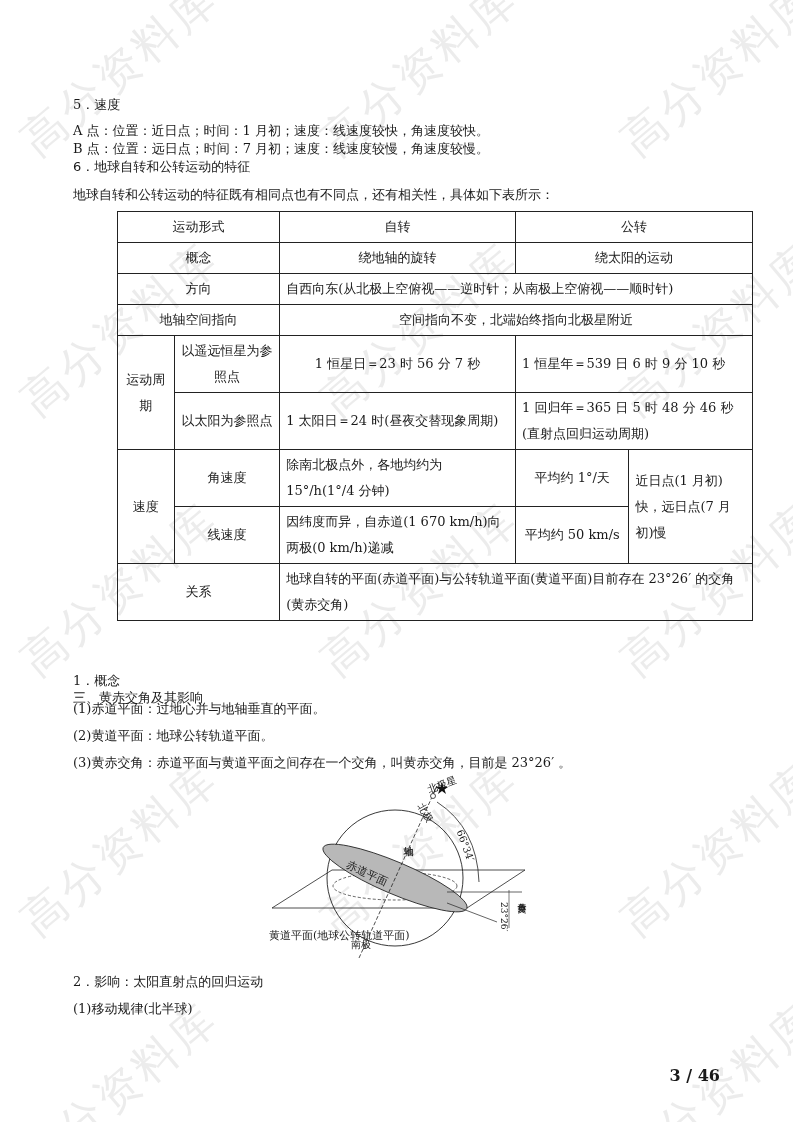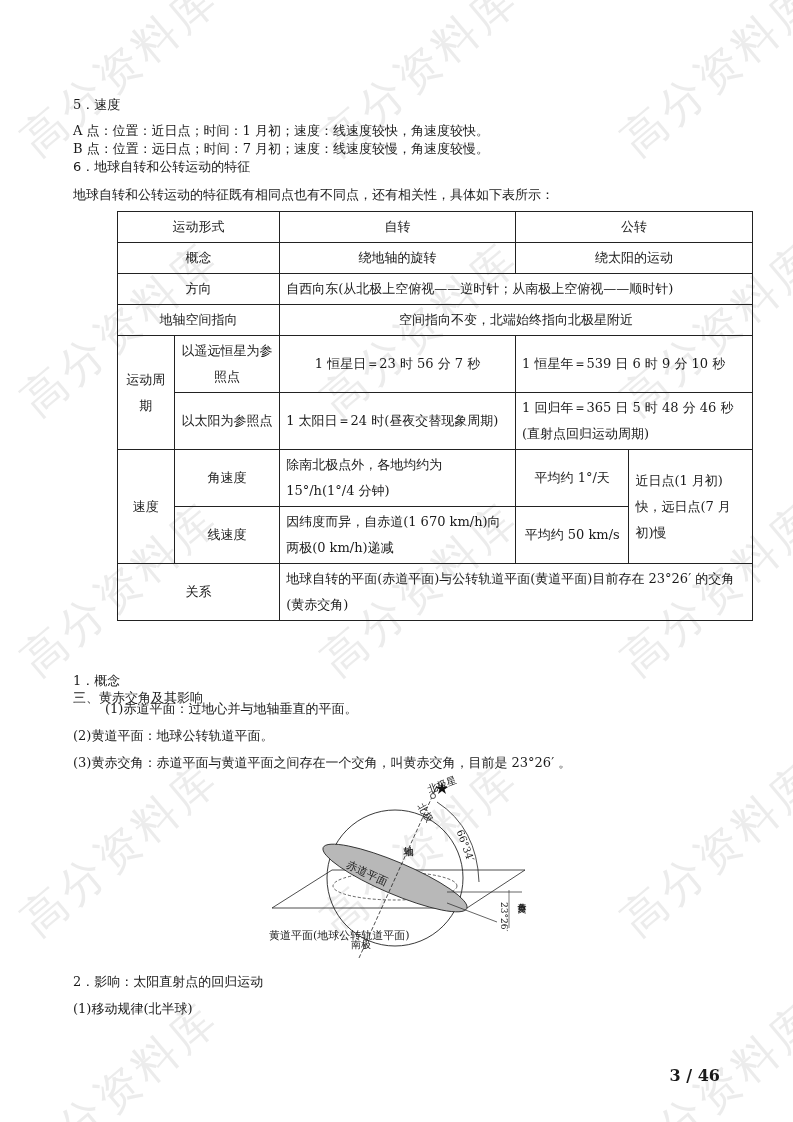--- a/index.html
+++ b/index.html
@@ -91,21 +91,21 @@
   </tr>
   <tr>
     <td colspan="2" class="c">关系</td>
     <td colspan="3">地球自转的平面(赤道平面)与公转轨道平面(黄道平面)目前存在 23°26′ 的交角(黄赤交角)</td>
   </tr>
 </tbody>
   </table>
 
 <div class="line bold" style="top:645px;margin-top:44px;">三、黄赤交角及其影响</div>
 <div class="line" style="top:672px;">1．概念</div>
-<div class="line" style="top:700px;margin-left:32px;">(1)赤道平面：过地心并与地轴垂直的平面。</div>
+<div class="line" style="top:700px;">(1)赤道平面：过地心并与地轴垂直的平面。</div>
 <div class="line" style="top:727px;">(2)黄道平面：地球公转轨道平面。</div>
 <div class="line" style="top:754px;">(3)黄赤交角：赤道平面与黄道平面之间存在一个交角，叫黄赤交角，目前是 23°26′ 。</div>
 
 <div class="fig">
   <svg width="268" height="186" viewBox="0 0 268 186" xmlns="http://www.w3.org/2000/svg" style="position:absolute;left:0;top:0;">
     <polygon points="5,130 65,92 258,92 200,130" fill="none" stroke="#222" stroke-width="0.8"></polygon>
     <circle cx="128" cy="100" r="68" fill="none" stroke="#222" stroke-width="0.9"></circle>
     <ellipse cx="128" cy="108" rx="62" ry="14" fill="none" stroke="#222" stroke-width="0.7" stroke-dasharray="3,2"></ellipse>
     <ellipse cx="128" cy="100" rx="78" ry="16" transform="rotate(23 128 100)" fill="#b8b8b8" stroke="#222" stroke-width="0.8"></ellipse>
     <line x1="92" y1="180" x2="170" y2="8" stroke="#222" stroke-width="0.8" stroke-dasharray="4,2"></line>

